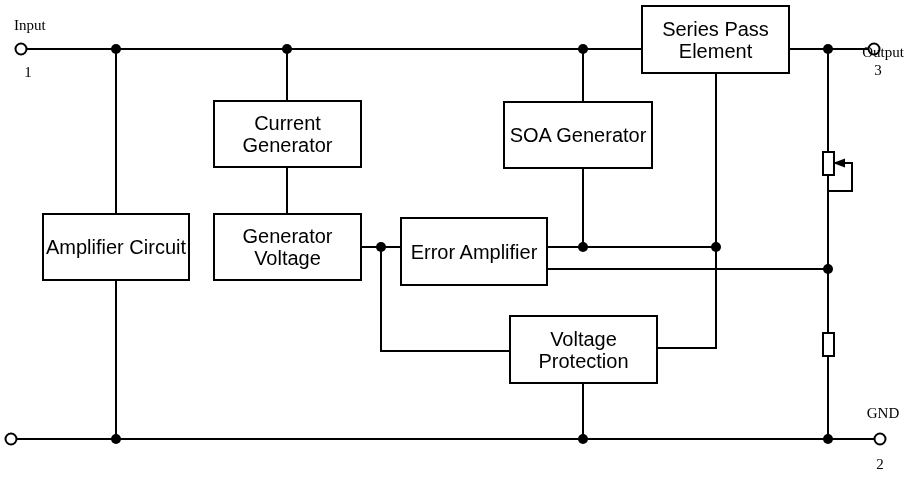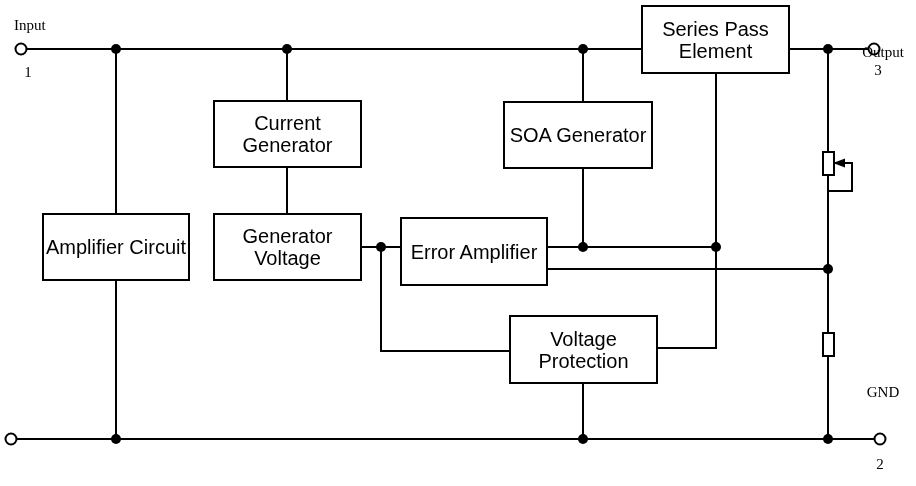--- a/index.html
+++ b/index.html
@@ -124,16 +124,16 @@
     <span>Voltage
 Protection</span>
   </div>
 
   <div class="lbl" style="left:14px; top:17px;">Input</div>
   <div class="lbl pin" style="left:20px; top:64px;">1</div>
 
   <div class="lbl t-center" style="left:850px; top:24px; width:66px;margin-top:20px;">Output</div>
   <div class="lbl pin" style="left:870px; top:62px;">3</div>
 
-  <div class="lbl t-center" style="left:850px; top:384px; width:66px;">GND</div>
+  <div class="lbl t-center" style="left:850px; top:405px; width:66px;">GND</div>
   <div class="lbl pin" style="left:872px; top:456px;">2</div>
 
 </div>
 
 </body></html>

